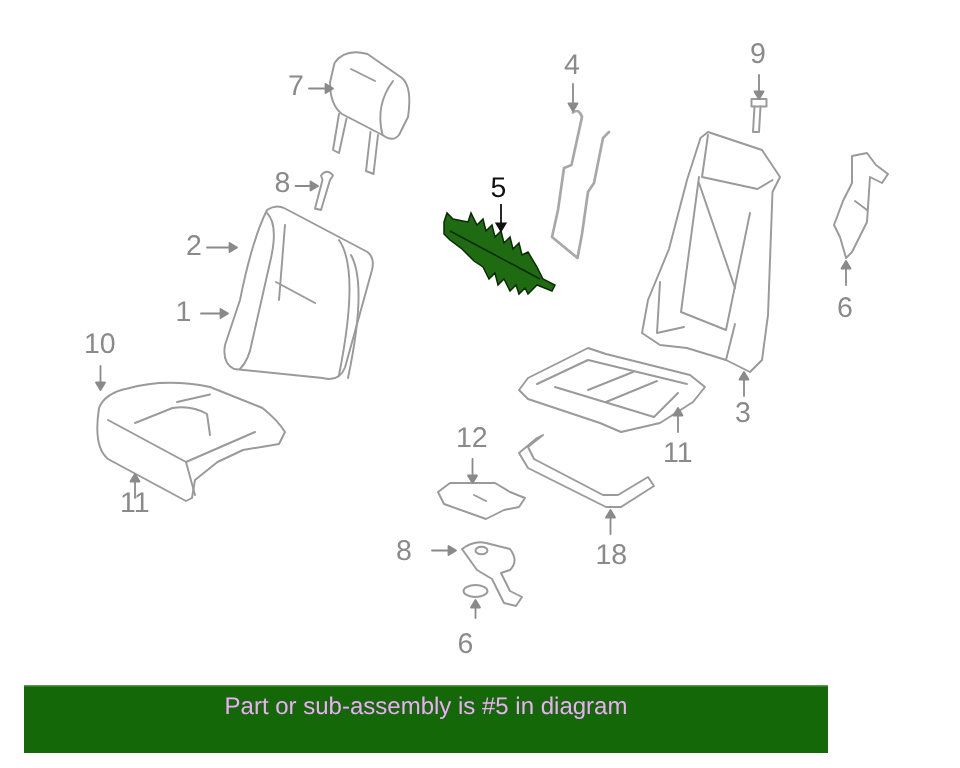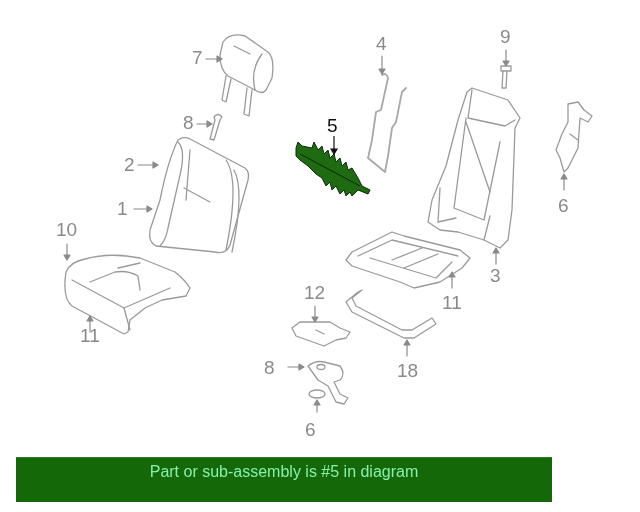--- a/index.html
+++ b/index.html
@@ -1,20 +1,20 @@
 <!DOCTYPE html>
 <html><head>
 <meta charset="utf-8">
 <style>
   html, body { margin:0; padding:0; background:#ffffff; }
   body { width:640px; height:512px; position:relative; overflow:hidden; font-family:"Liberation Sans", sans-serif; }
   #diagram { position:absolute; left:0; top:0; width:640px; height:456px; }
   .callout { position:absolute; font-family:"Liberation Sans", sans-serif; font-size:19px; color:#8a8a8a; line-height:1; }
   .callout.hl { color:#111111; }
-  #banner { position:absolute; left:16px; top:457px; width:536px; height:45px; background:#146808; border-top:1px solid #2f7f22; box-sizing:border-box; text-align:center; color:#86efac; font-size:16px; line-height:19px; padding-top:4px; }
+  #banner { position:absolute; left:16px; top:457px; width:536px; height:45px; background:#146808; border-top:1px solid #2f7f22; box-sizing:border-box; text-align:center; color:#f0abfc; font-size:16px; line-height:19px; padding-top:4px; }
   #banner div { white-space:nowrap; }
 </style>
 </head>
 <body>
 
 <div id="diagram">
   <svg width="640" height="456" viewBox="0 0 640 456">
     <g fill="none" stroke="#9a9a9a" stroke-width="1.3" stroke-linejoin="round" stroke-linecap="round">
 
       <g>

